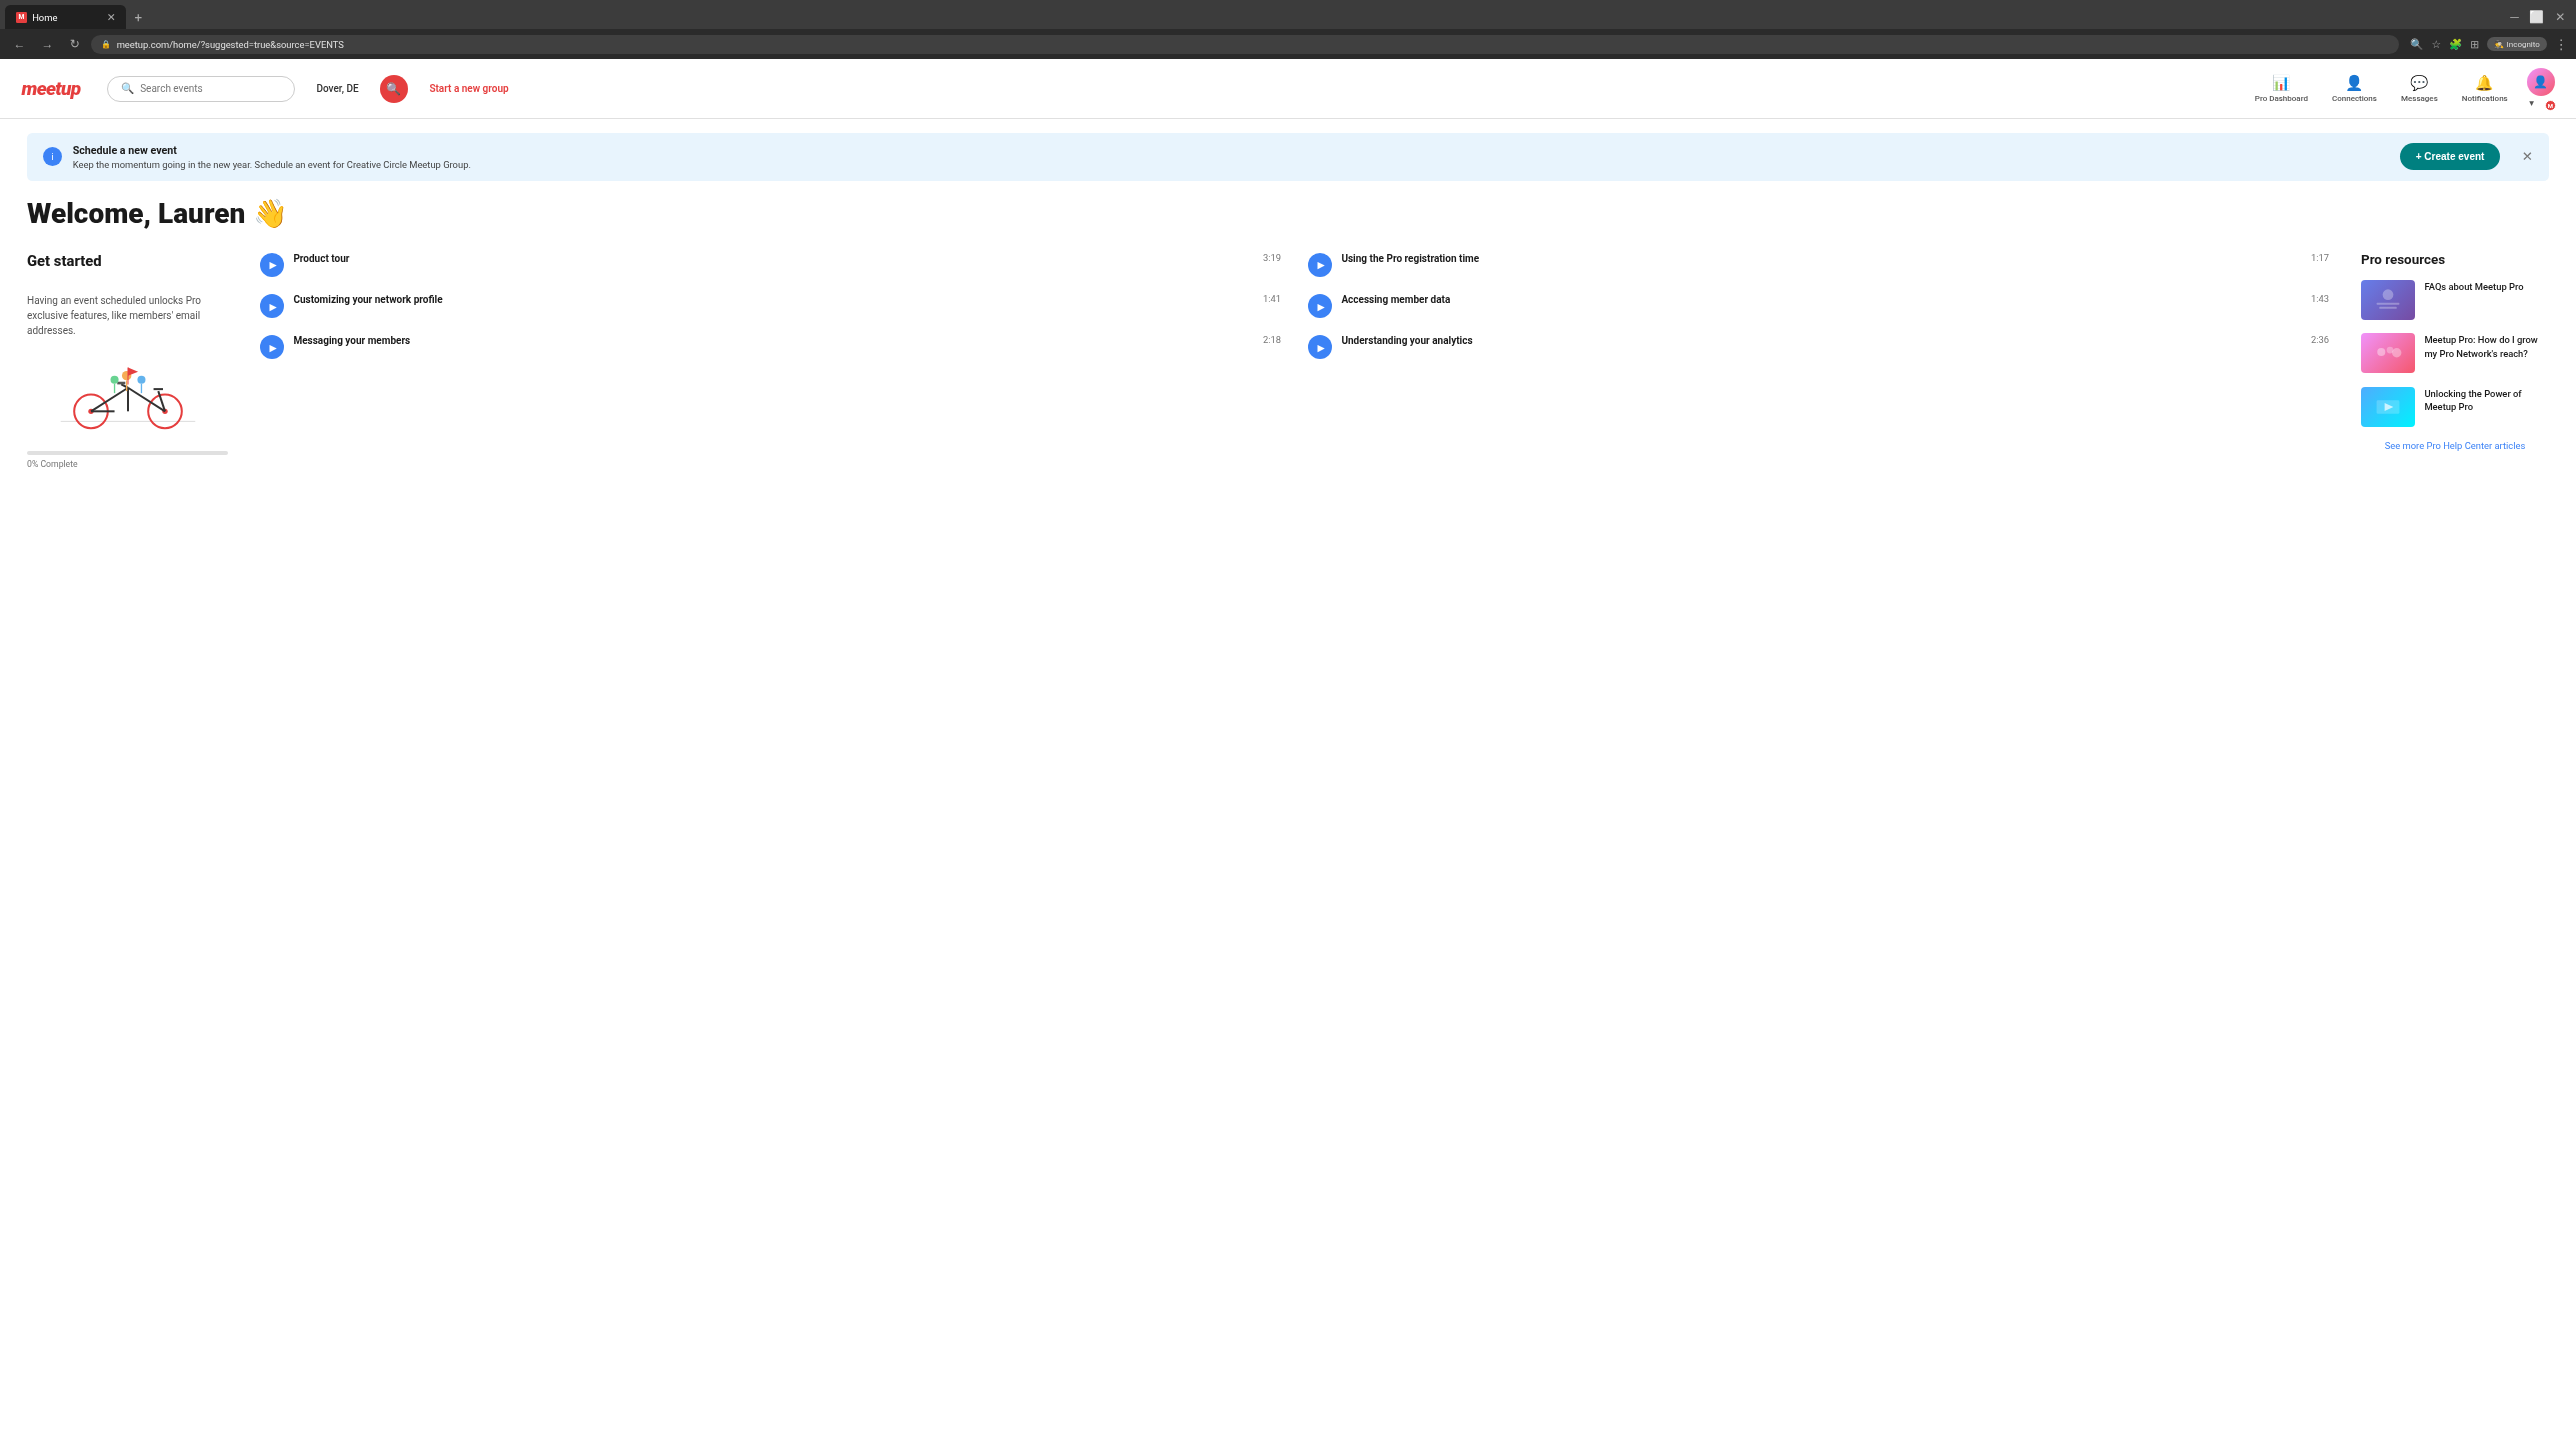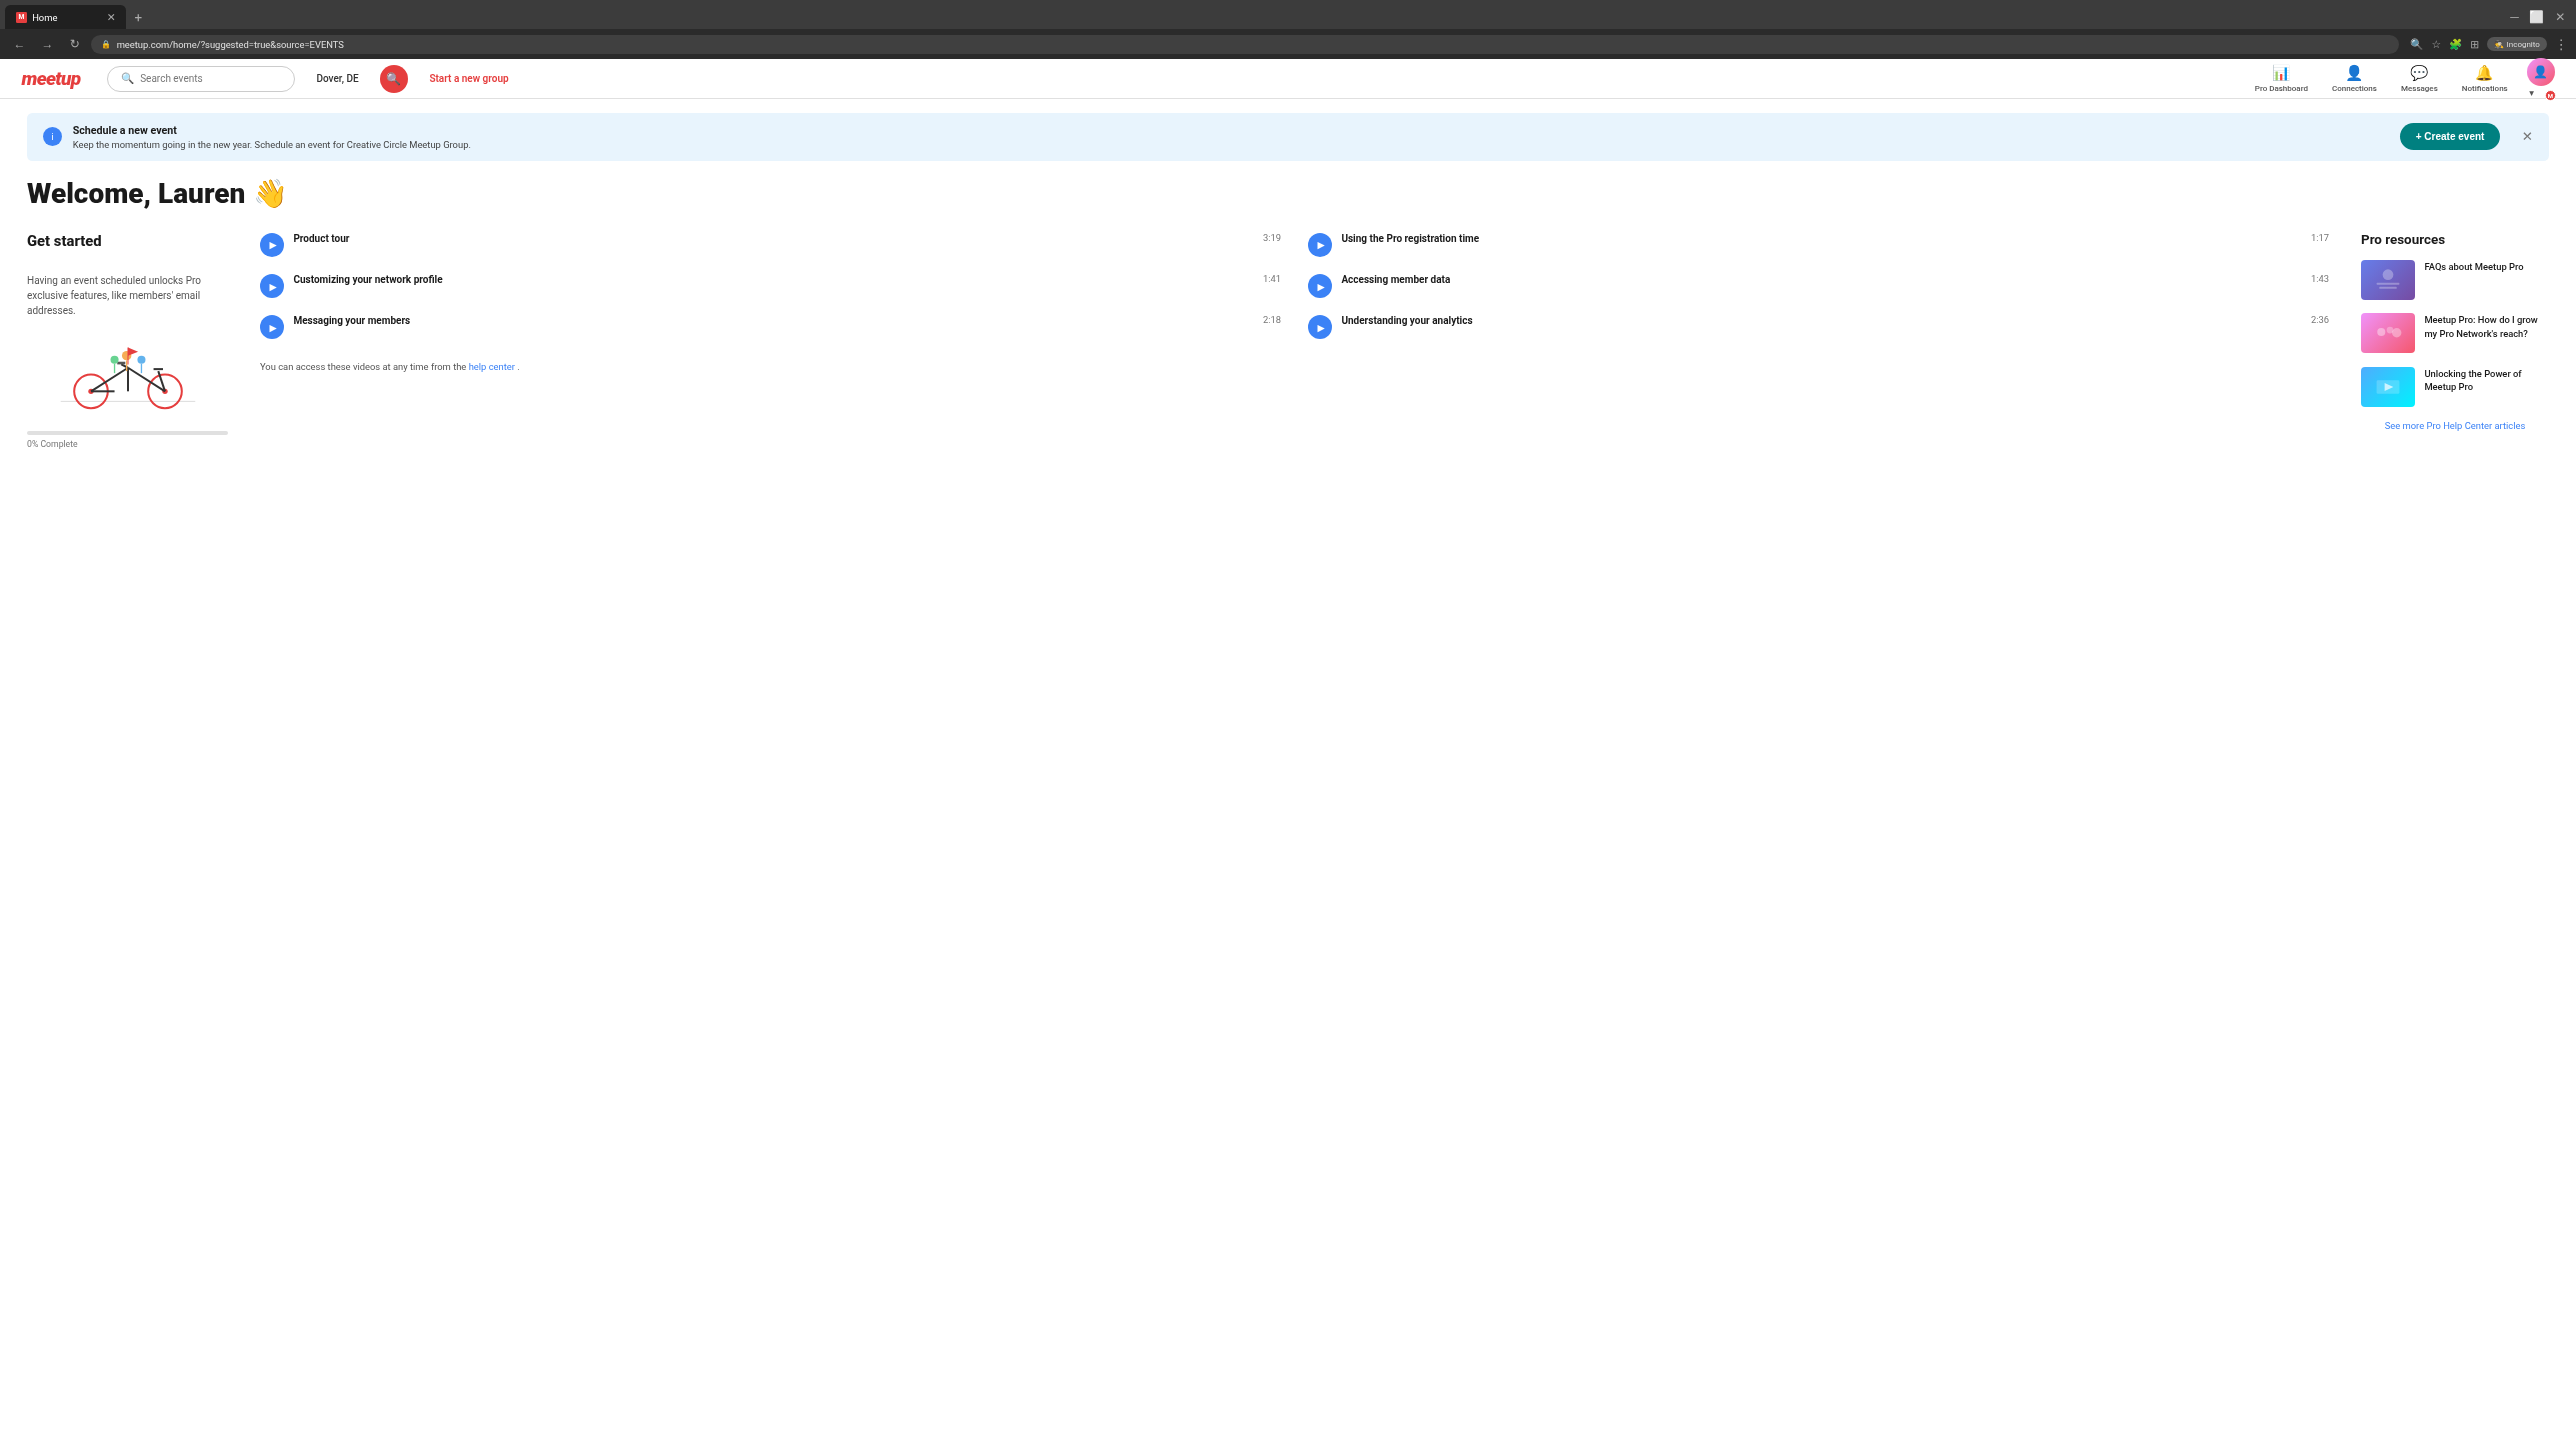--- a/index.html
+++ b/index.html
@@ -23,21 +23,21 @@
     .address-text { color: #e0e0e0; font-size: 9.4px; }
     .nav-icons { display: flex; align-items: center; gap: 8px; margin-left: 5.4px; }
     .nav-icon { color: #aaa; font-size: 10.7px; cursor: pointer; }
     .incognito-badge { background: #555; color: #ddd; padding: 2.7px 6.7px; border-radius: 8px; font-size: 8px; display: flex; align-items: center; gap: 2.7px; }
     .menu-dots { color: #aaa; font-size: 13.4px; cursor: pointer; }
 
     
     .app { background: #fff; min-height: calc(100vh - 60px); }
 
     
-    .site-header { display: flex; align-items: center; padding: 0 21.5px; height: 40px; border-bottom: 0.7px solid #e0e0e0; gap: 16px; }
+    .site-header { display: flex; align-items: center; padding: 0 21.5px; height: 60px; border-bottom: 0.7px solid #e0e0e0; gap: 16px; }
     .logo { font-size: 19px; font-weight: 900; color: #e53e3e; font-style: italic; letter-spacing: -0.7px; margin-right: 10.7px; }
     .logo span { color: #e53e3e; }
 
     .search-bar { display: flex; align-items: center; gap: 5.4px; border: 0.7px solid #ccc; border-radius: 20px; padding: 5.4px 13.4px; flex: 0 0 188px; cursor: text; }
     .search-bar .search-icon { color: #777; font-size: 10.7px; }
     .search-input-label { color: #777; font-size: 10px; }
 
     .location-display { font-size: 10px; color: #333; font-weight: 500; margin: 0 5.4px; }
 
     .search-btn { background: #e53e3e; border: none; border-radius: 50%; width: 28px; height: 28px; display: flex; align-items: center; justify-content: center; cursor: pointer; }
@@ -337,25 +337,20 @@
             <div class="video-info">
               <div class="video-row">
                 <span class="video-title">Understanding your analytics</span>
                 <span class="video-duration">2:36</span>
               </div>
             </div>
           </div>
 
         </div>
 
-        <div class="help-center-note">
-          <span>You can access these videos at any time from the</span>
-          <a class="help-link">help center</a>
-          <span>.</span>
-        </div>
       </div>
 
       <div class="pro-resources">
         <h2 class="pro-resources-title">Pro resources</h2>
 
         <div class="resource-item">
           <div class="resource-thumb-placeholder thumb-1">
             <svg width="34" height="23.5" viewBox="0 0 50 35">
               <rect width="50" height="35" fill="none"></rect>
               <circle cx="25" cy="10" r="8" fill="rgba(255,255,255,0.3)"></circle>

